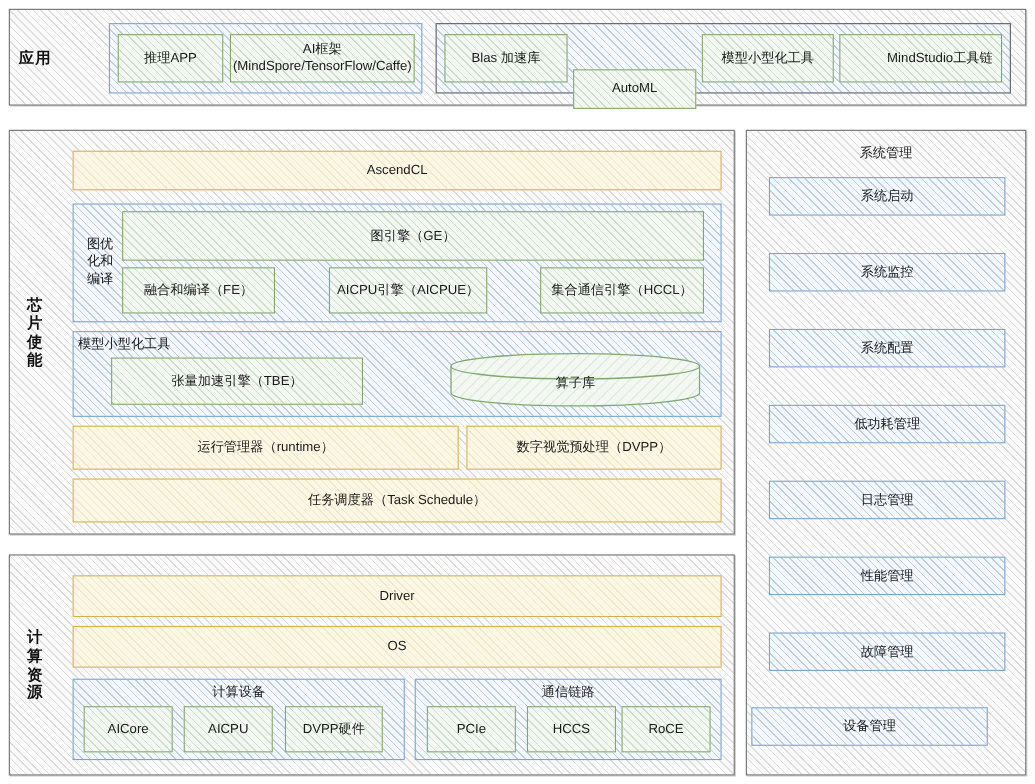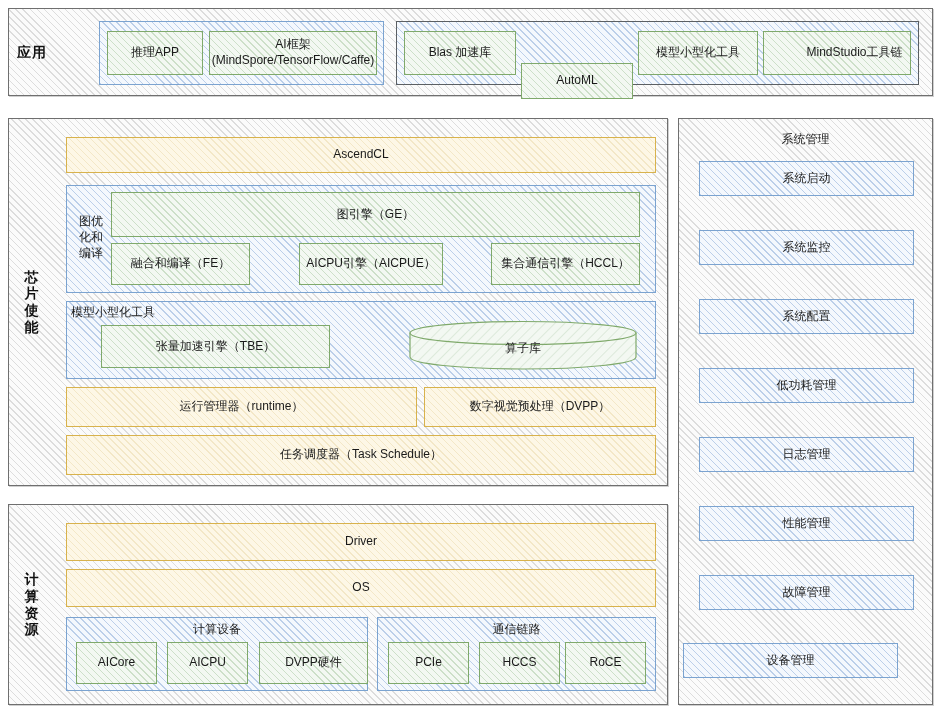--- a/index.html
+++ b/index.html
@@ -187,21 +187,21 @@
     </div>
 
     <div class="box hatch-blue b-blue" style="left:57px;top:112px;width:302px;height:74px;"></div>
     <div class="panel-title" style="left:57px;width:302px;top:116px;">计算设备</div>
     <div class="box hatch-green b-green" style="left:67px;top:137px;width:81px;height:42px;">
       <span>AICore</span>
     </div>
     <div class="box hatch-green b-green" style="left:158px;top:137px;width:81px;height:42px;">
       <span>AICPU</span>
     </div>
-    <div class="box hatch-green b-green" style="left:250px;top:137px;width:109px;height:42px;">
+    <div class="box hatch-green b-green" style="left:250px;top:137px;width:89px;height:42px;">
       <span>DVPP硬件</span>
     </div>
 
     <div class="box hatch-blue b-blue" style="left:368px;top:112px;width:279px;height:74px;"></div>
     <div class="panel-title" style="left:368px;width:279px;top:116px;">通信链路</div>
     <div class="box hatch-green b-green" style="left:379px;top:137px;width:81px;height:42px;">
       <span>PCIe</span>
     </div>
     <div class="box hatch-green b-green" style="left:470px;top:137px;width:81px;height:42px;">
       <span>HCCS</span>

